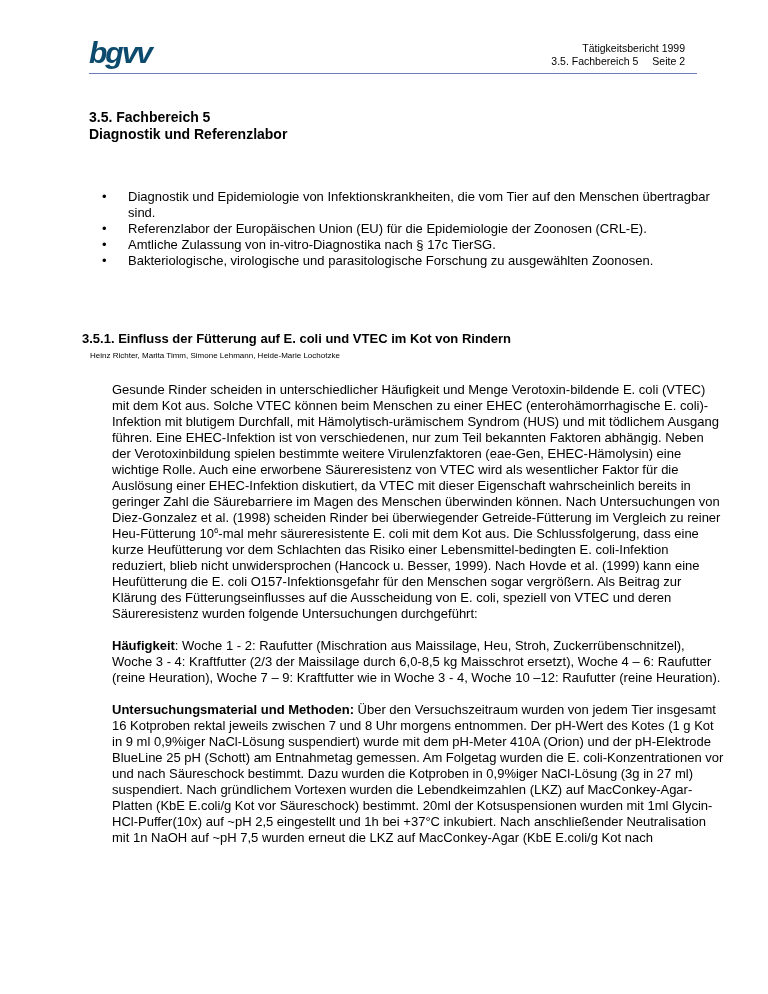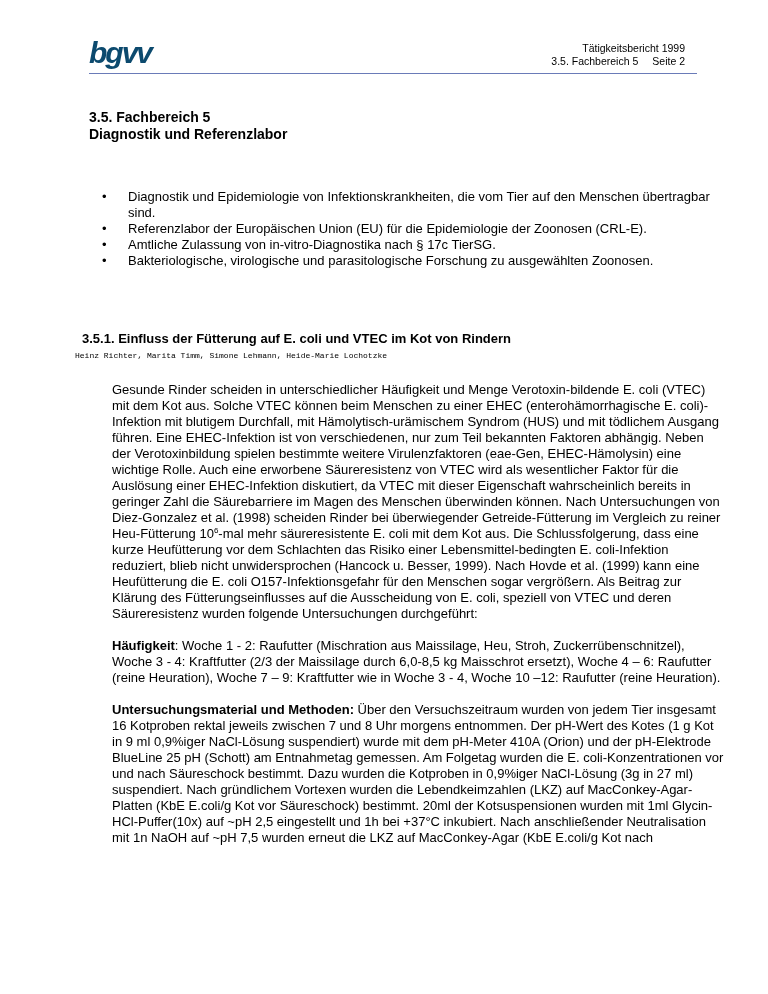--- a/index.html
+++ b/index.html
@@ -10,21 +10,21 @@
                color: #0c4a6e; letter-spacing: -2px; line-height: 30px; font-style: italic; }
   .header-rule { position: absolute; left: 89px; top: 73px; width: 608px; height: 1px; background: #6a7bb8; }
   .header-right { position: absolute; right: 83px; top: 42px; text-align: right; font-size: 10.5px; line-height: 13px; }
   .header-right .seite-gap { display: inline-block; width: 14px; }
   .title { position: absolute; left: 89px; top: 109px; font-weight: bold; font-size: 14px; line-height: 17px; }
   ul.bullets { position: absolute; left: 89px; top: 177px; width: 620px; margin: 12px; padding: 0; list-style: none;
                font-size: 13px; line-height: 16px; }
   ul.bullets li { position: relative; padding-left: 27px; }
   ul.bullets li::before { content: "•"; position: absolute; left: 1px; top: 0; }
   .section-h { position: absolute; left: 74px; top: 331px; font-weight: bold; font-size: 13px; line-height: 16px; margin-left: 8px; }
-  .authors { position: absolute; left: 75px; top: 351px; font-size: 8px; line-height: 10px; font-family: Liberation Mono, monospace; }
+  .authors { position: absolute; left: 90px; top: 351px; font-size: 8px; line-height: 10px; }
   .body { position: absolute; left: 89px; top: 382px; width: 612px; font-size: 13px; line-height: 16px; margin-left: 23px; }
   .body p { margin: 0 0 16px 0; }
   sup { font-size: 8px; line-height: 0; vertical-align: 5px; }
 </style>
 </head>
 <body>
 
 <div class="logo">
   <div class="logo-text">bgvv</div>
 </div>

